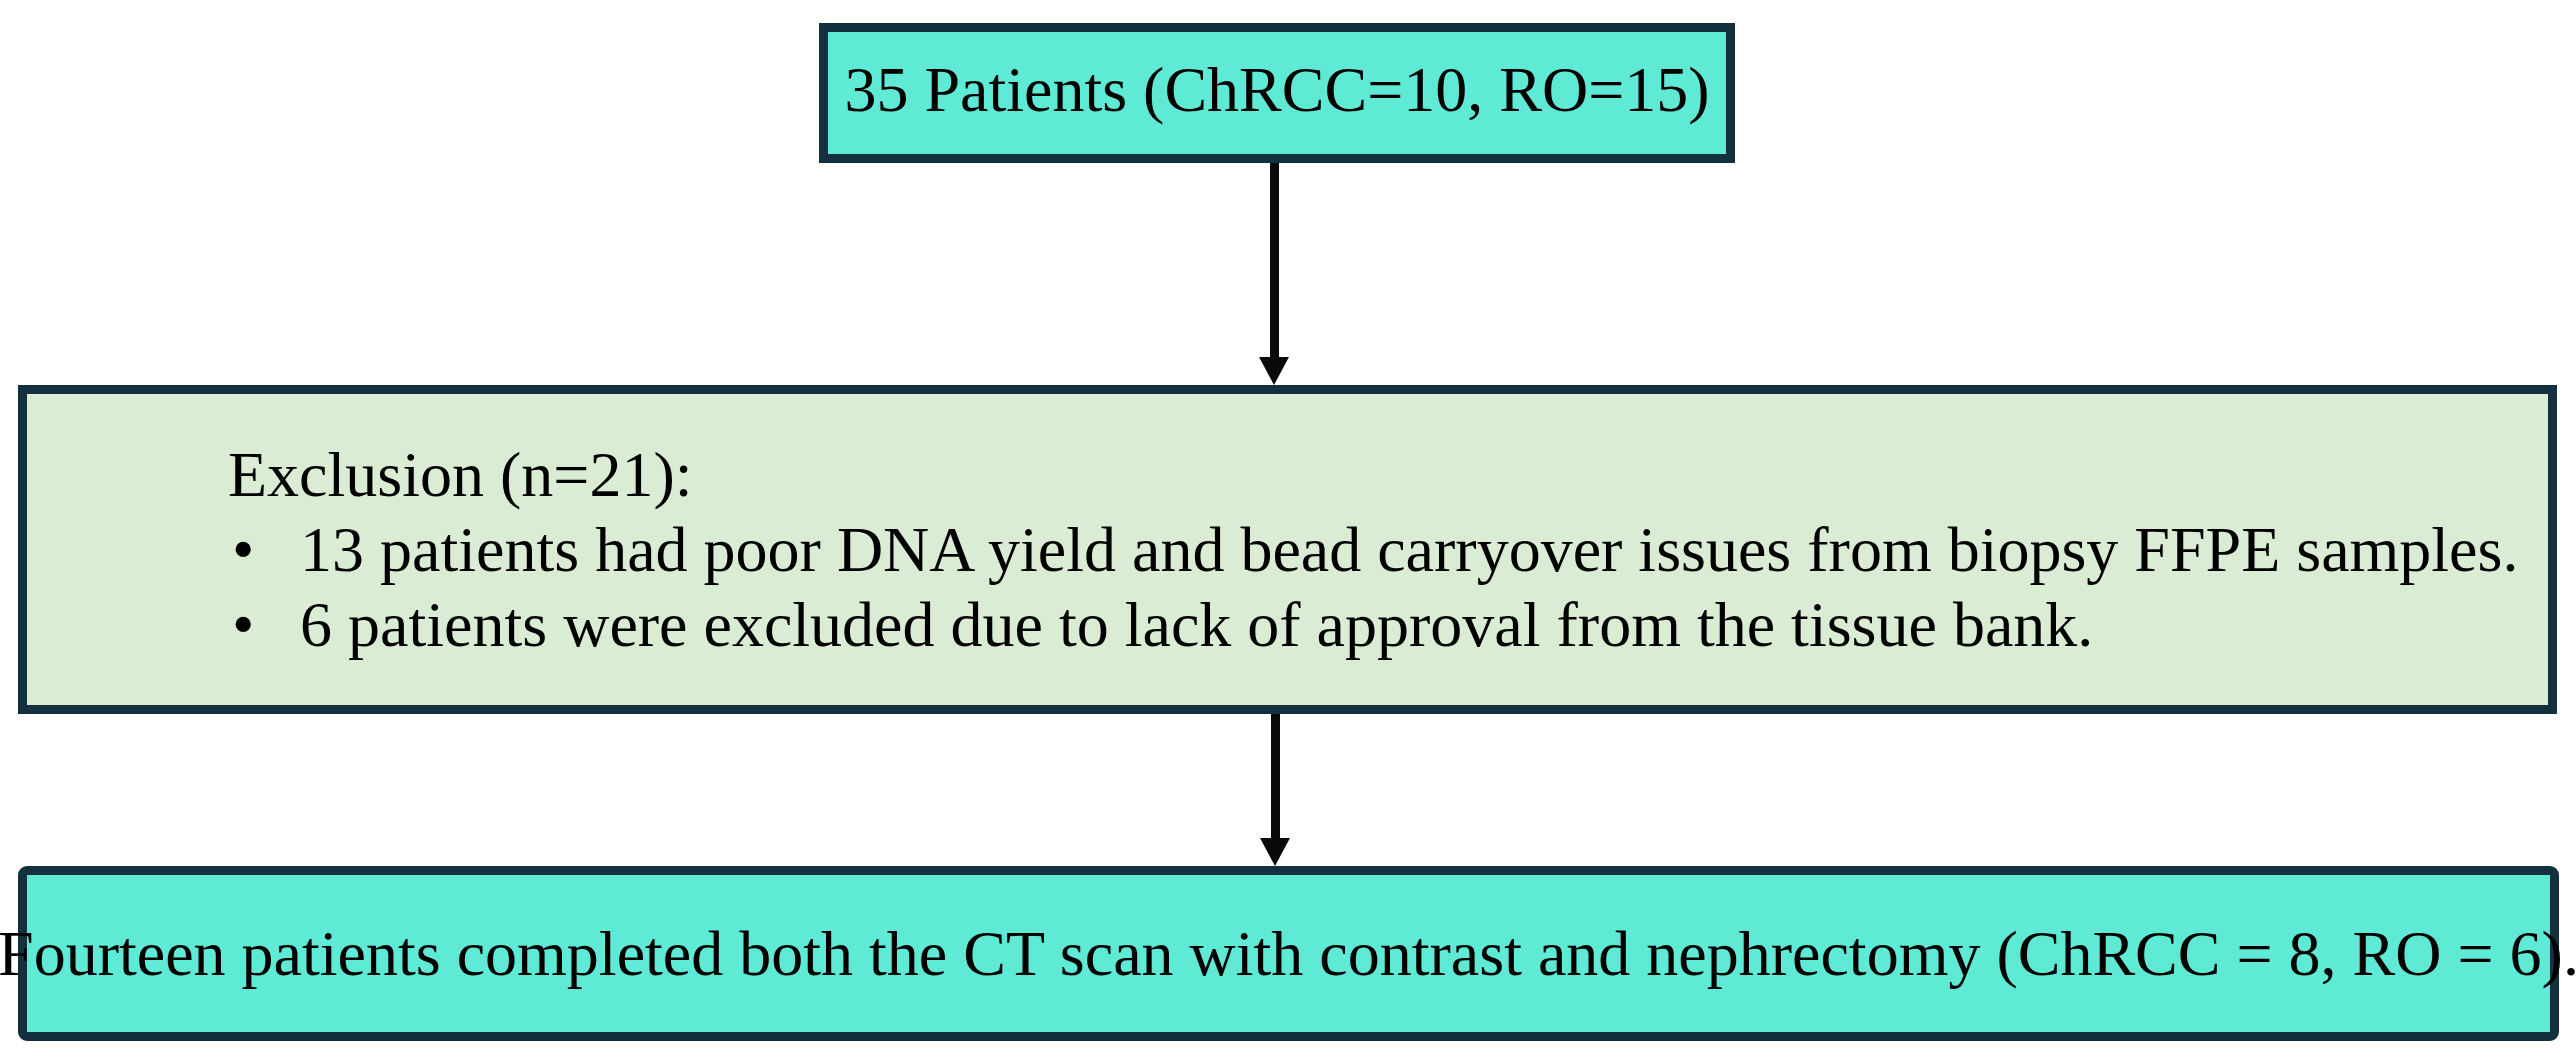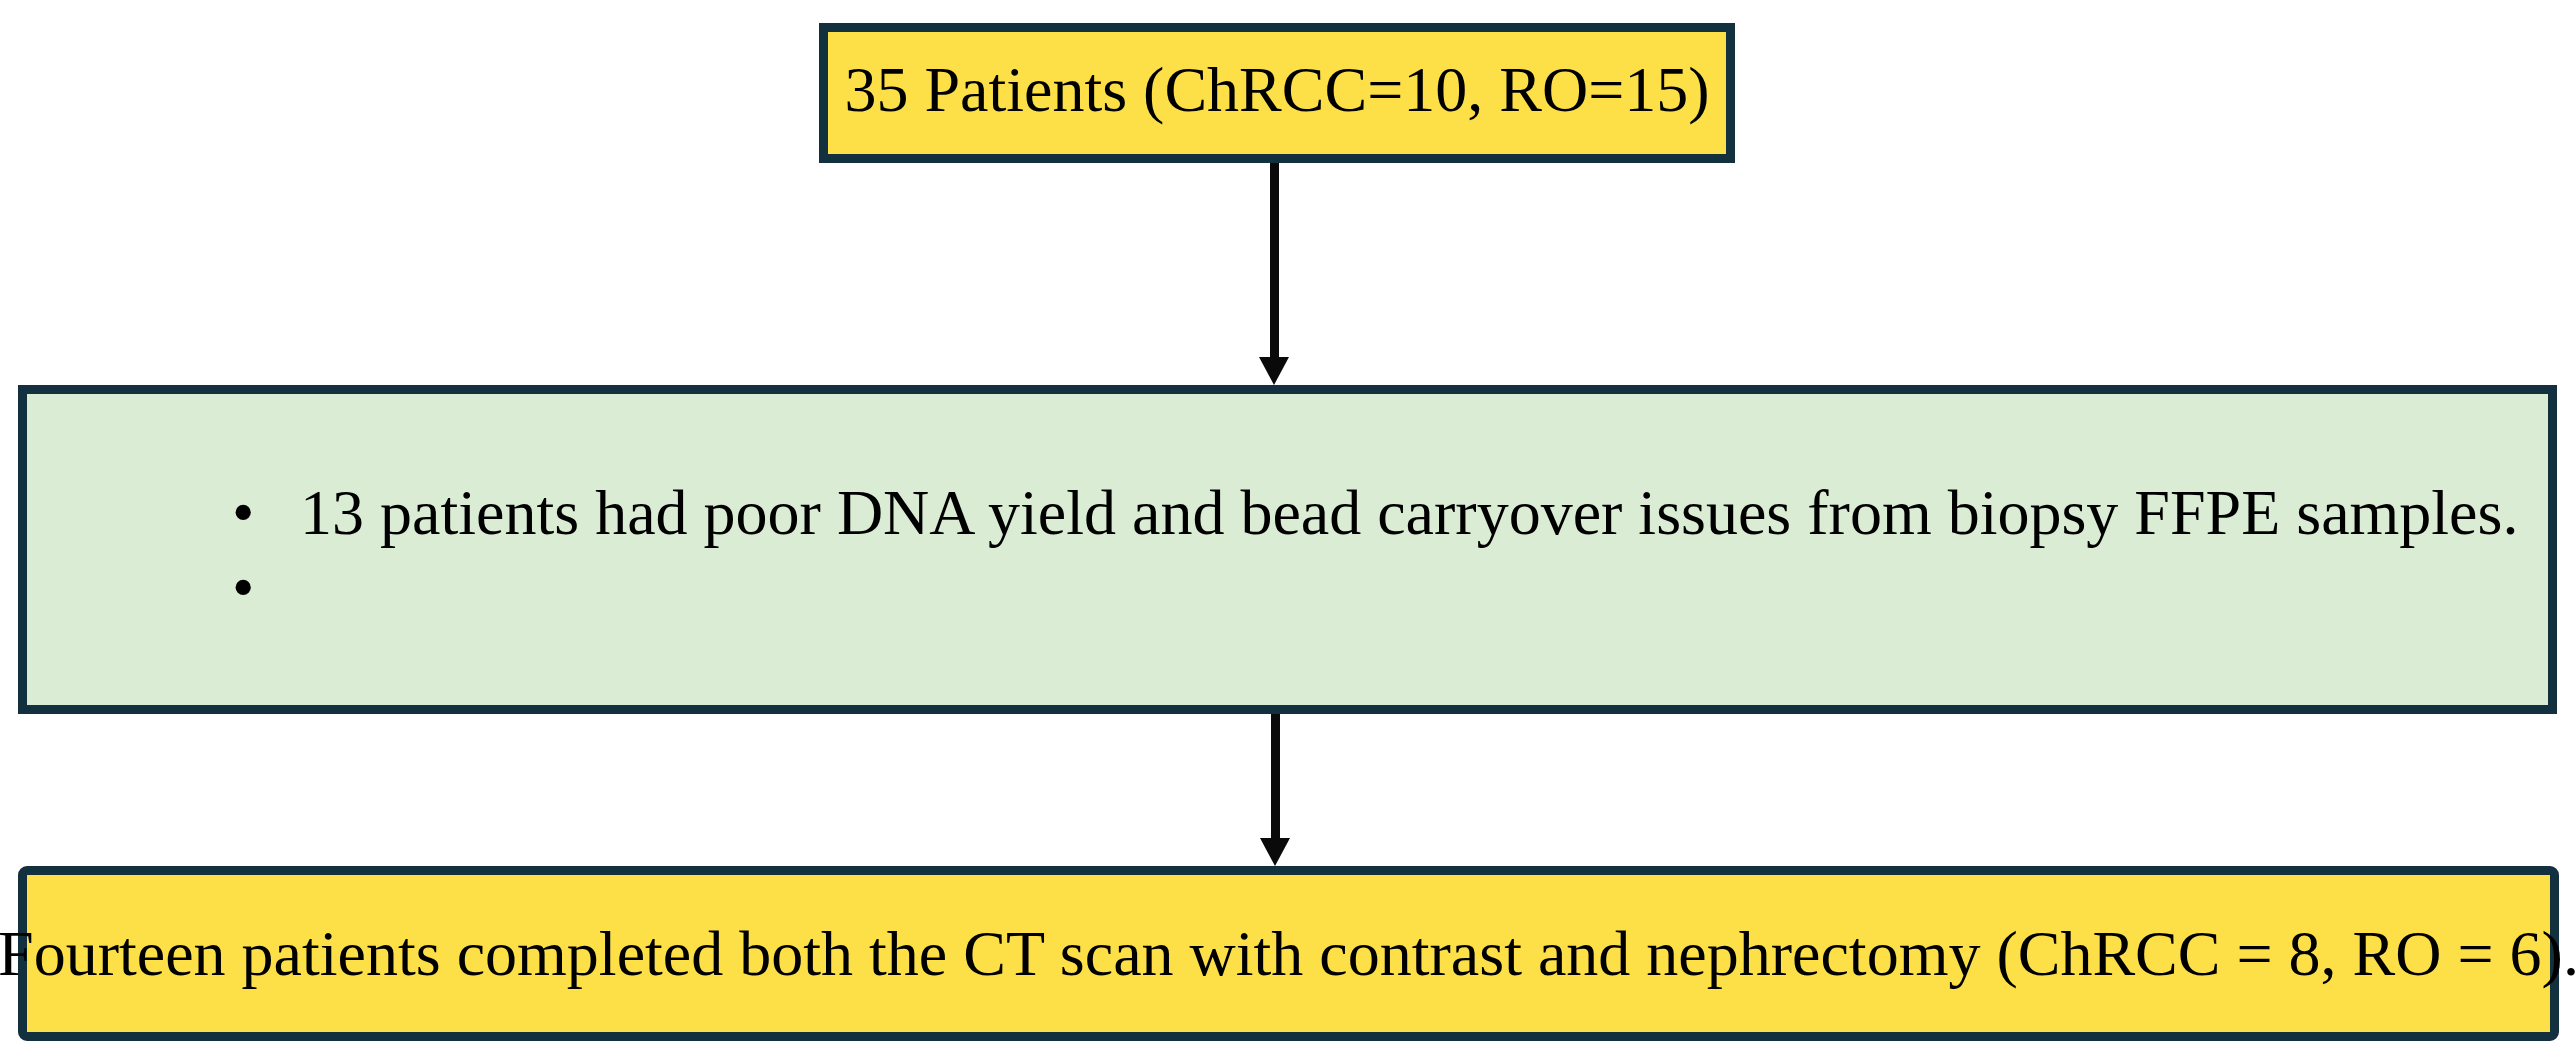--- a/index.html
+++ b/index.html
@@ -10,21 +10,21 @@
     background: #ffffff;
     font-family: "Liberation Serif", serif;
     color: #000000;
     overflow: hidden;
   }
   .box {
     position: absolute;
     box-sizing: border-box;
     border: 9.8px solid #13303e;
   }
-  .yellow { background: #fde047; }
+  .yellow { background: #5eead4; }
   .green  { background: #daecd4; }
 
   .top-box {
     left: 819px; top: 23px;
     width: 916px; height: 140px;
     display: flex; align-items: center; justify-content: center;
   }
   .top-box .label {
     font-size: 64px;
     white-space: nowrap;
@@ -97,26 +97,28 @@
   <div class="box yellow top-box">
     <span class="label">35 Patients (ChRCC=10, RO=15)</span>
   </div>
 
   <div class="arrow arrow-1">
     <div class="shaft"></div>
     <div class="head"></div>
   </div>
 
   <div class="box green exclusion-box">
+    <div class="exclusion-heading">Exclusion (n=21):</div>
     <div class="bullet-row">
       <span class="bullet-dot">•</span>
       <span class="bullet-text">13 patients had poor DNA yield and bead carryover issues from biopsy FFPE samples.</span>
     </div>
     <div class="bullet-row">
       <span class="bullet-dot">•</span>
+      <span class="bullet-text">6 patients were excluded due to lack of approval from the tissue bank.</span>
     </div>
   </div>
 
   <div class="arrow arrow-2">
     <div class="shaft"></div>
     <div class="head"></div>
   </div>
 
   <div class="box yellow outcome-box">
     <span class="label">Fourteen patients completed both the CT scan with contrast and nephrectomy (ChRCC = 8, RO = 6).</span>

